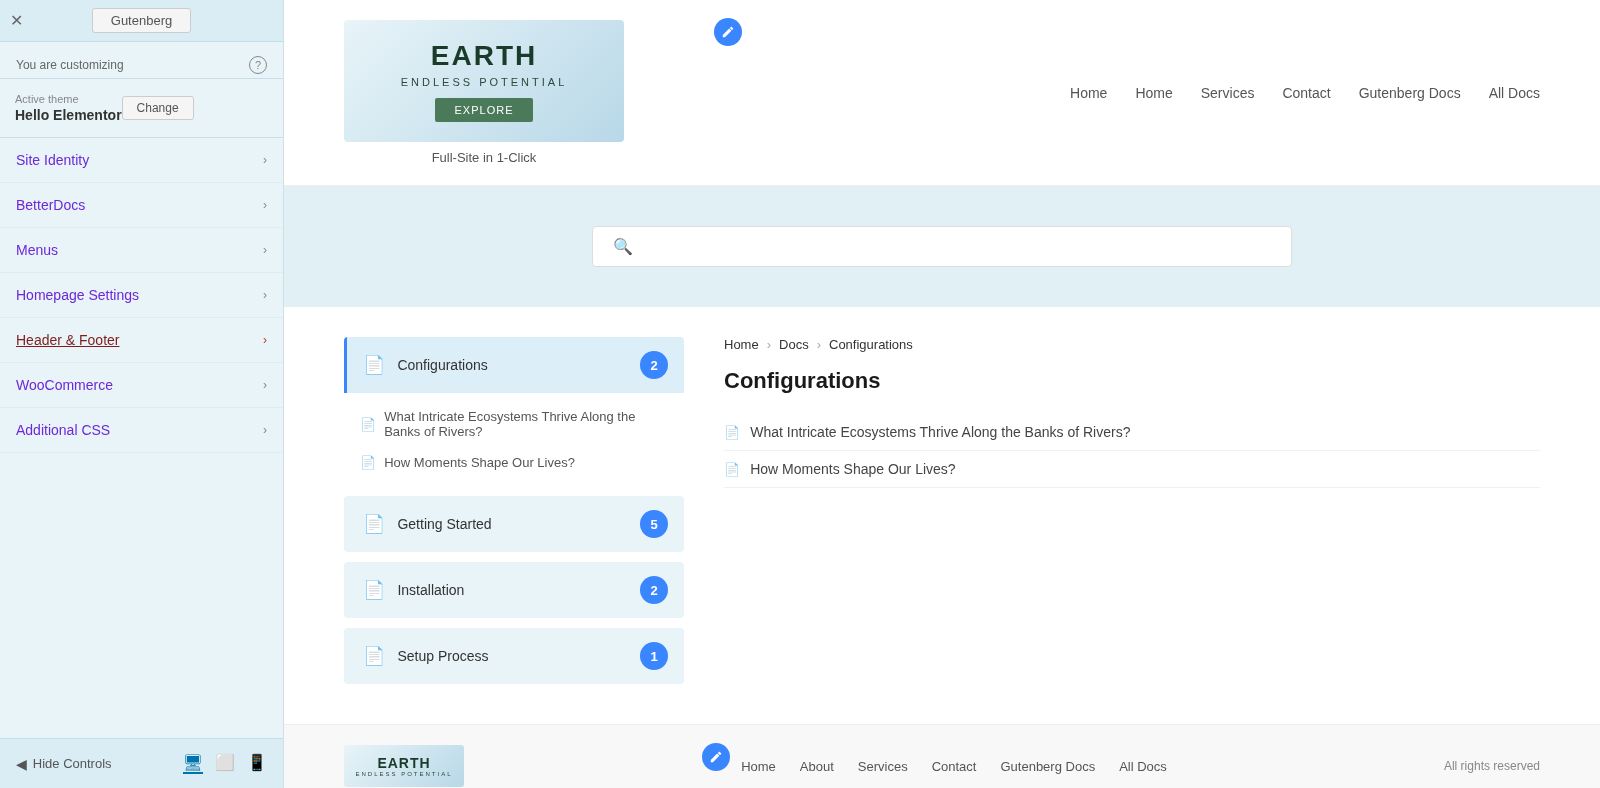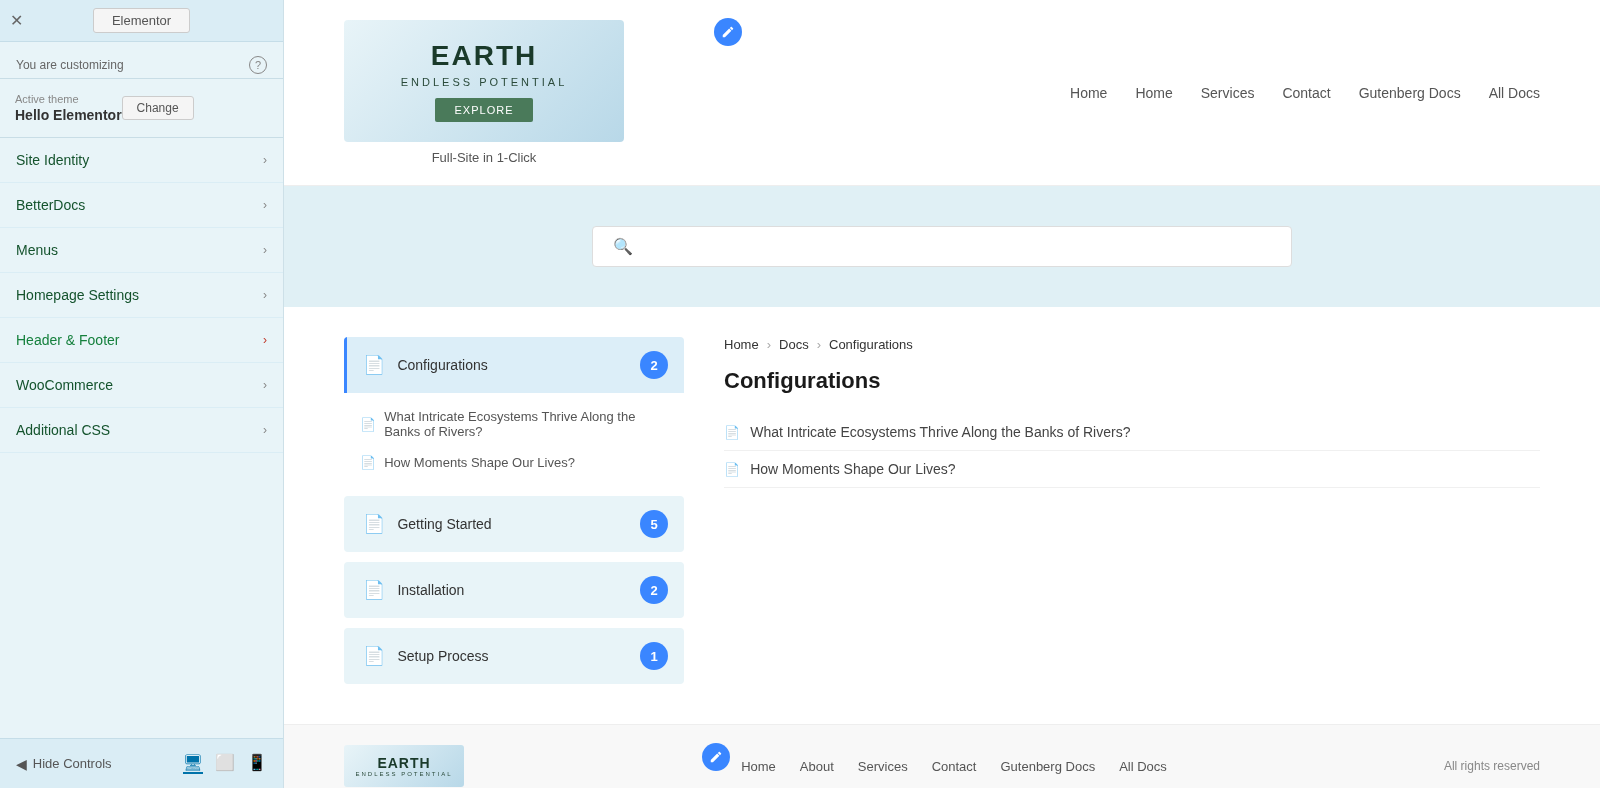--- a/index.html
+++ b/index.html
@@ -115,23 +115,23 @@
       justify-content: space-between;
       padding: 14px 16px;
       border-bottom: 1px solid #daedf5;
       cursor: pointer;
       background: #e8f4f8;
       transition: background 0.15s;
     }
     .menu-item.active { color: #c0392b; }
     .menu-item-label {
       font-size: 14px;
-      color: #14532d;
-    }
-    .menu-item.active .menu-item-label { color: #15803d; }
+      color: #6d28d9;
+    }
+    .menu-item.active .menu-item-label { color: #7f1d1d; text-decoration: underline; }
     .chevron {
       font-size: 12px;
       color: #888;
     }
     .menu-item.active .chevron { color: #c0392b; }
     .left-bottom-bar {
       display: flex;
       align-items: center;
       justify-content: space-between;
       padding: 10px 16px;
@@ -427,21 +427,21 @@
       color: #888;
     }
   </style>
 </head>
 <body>
 
 <div class="left-panel">
 
   <div class="left-top-bar">
     <button class="close-btn">✕</button>
-    <button class="published-btn">Elementor</button>
+    <button class="published-btn">Gutenberg</button>
   </div>
 
   <div class="customizing-row">
     <span class="customizing-text">You are customizing</span>
     <div class="help-icon">?</div>
   </div>
 
 
   <div class="divider"></div>
 

